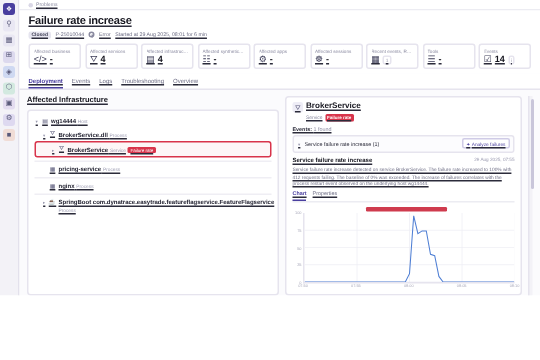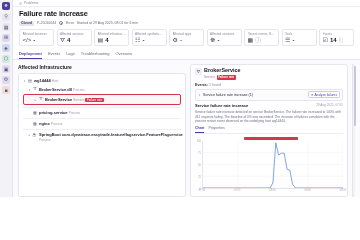--- a/index.html
+++ b/index.html
@@ -32,21 +32,21 @@
   .rail-icon.c1 { background: #e9e7f3; }
   .rail-icon.c2 { background: #dcd9ee; }
   .rail-icon.c3 { background: #cfd9f2; }
   .rail-icon.c4 { background: #d3e9e0; }
   .rail-icon.c5 { background: #e3dcf0; }
   .rail-icon.c6 { background: #ded9f0; }
   .rail-icon.c8 { background: #f0dcd6; }
 
   
   .main { flex: 1; display: flex; flex-direction: column; min-width: 0;
-          background: #fbfbfd; }
+          background: #fbfbfd; text-decoration: underline; }
 
   .breadcrumb {
     height: 7px; display: flex; align-items: center; gap: 2px;
     padding: 0 6px; background: #ffffff;
     border-bottom: 0.5px solid #ececf2;
   }
   .bc-chip {
     display: flex; align-items: center; gap: 1.5px;
     font-size: 3.4px; color: #8a8aa0;
   }

